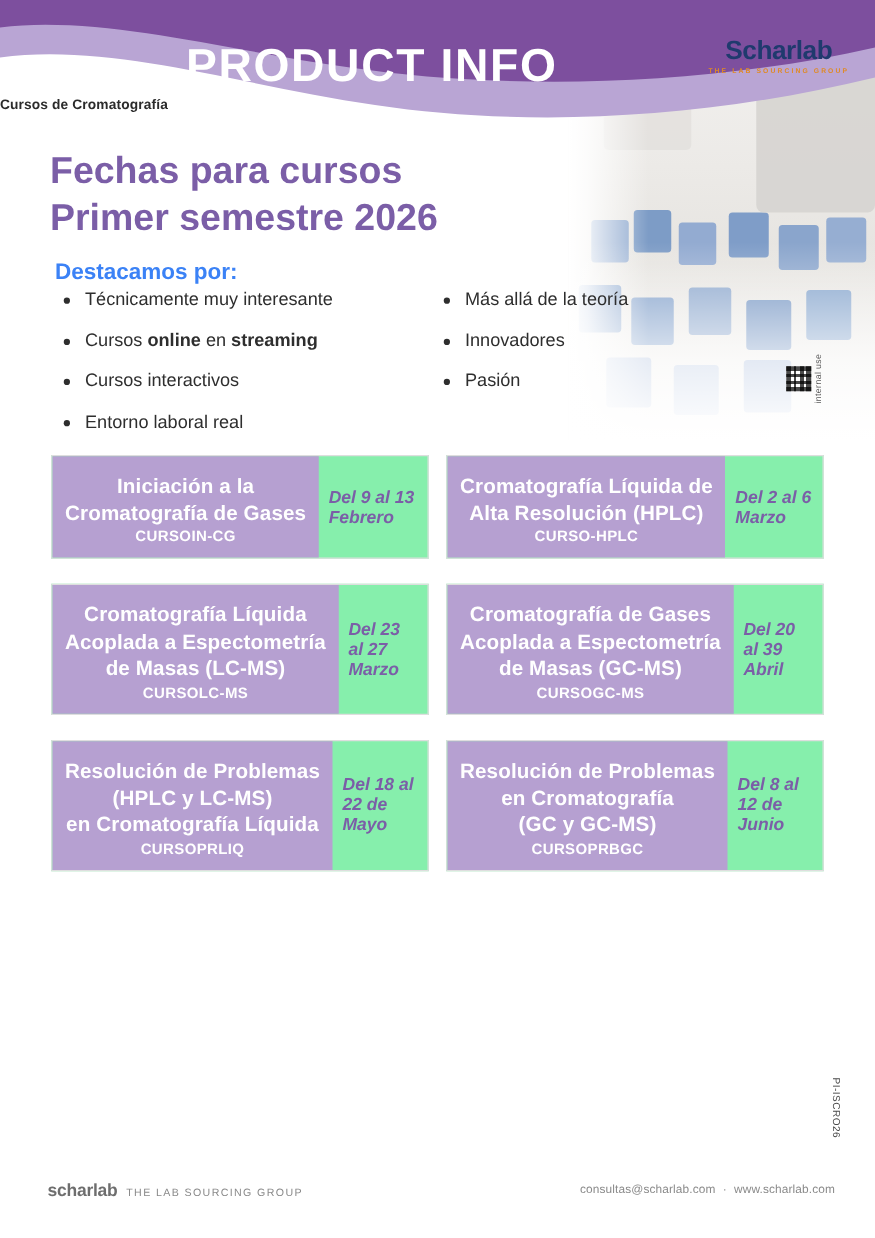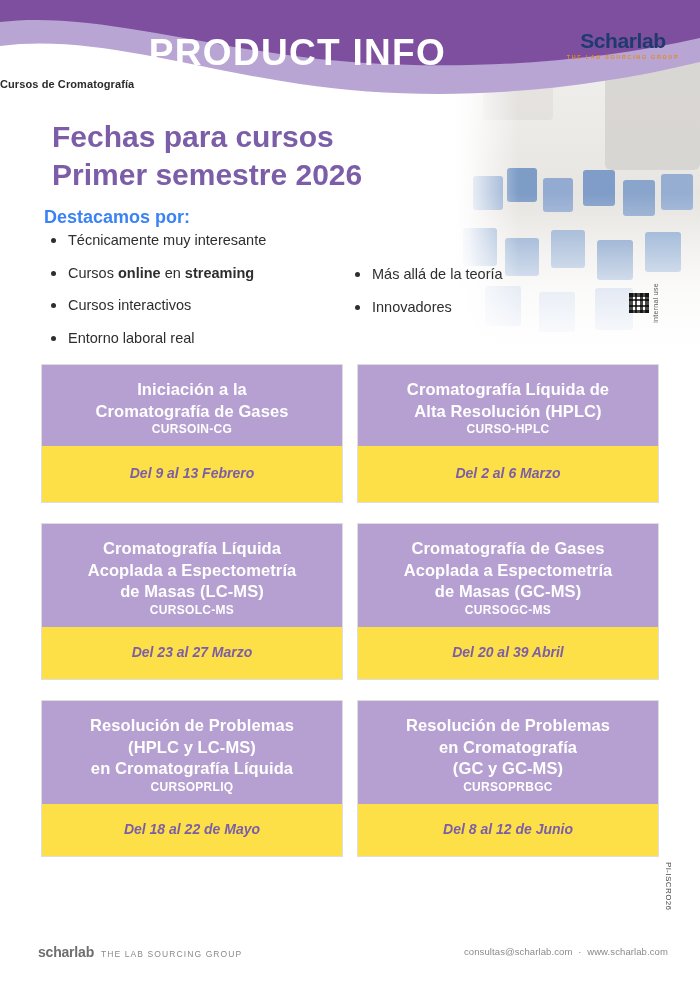--- a/index.html
+++ b/index.html
@@ -97,21 +97,21 @@
     background: linear-gradient(180deg, rgba(255,255,255,0) 55%, rgba(255,255,255,0.75) 82%, #ffffff 100%);
   }
   .photo-left-fade {
     position: absolute; inset: 0;
     background: linear-gradient(90deg, #ffffff 0%, rgba(255,255,255,0.85) 6%, rgba(255,255,255,0) 26%);
   }
 
   
   .main-title {
     position: absolute;
-    left: 52px; top: 118px;
+    left: 40px; top: 118px;
     color: #7b5ea7;
     font-size: 30px;
     font-weight: bold;
     line-height: 1.26;
     z-index: 3;
   }
 
   .highlights-label {
     position: absolute;
     left: 44px; top: 207px;
@@ -121,21 +121,21 @@
     z-index: 3;
   }
 
   .bullets {
     position: absolute;
     top: 233px;
     z-index: 3;
     list-style: none;
   }
   .bullets.col-a { left: 48px; width: 300px; }
-  .bullets.col-b { left: 352px; width: 280px; margin-top: 34px; }
+  .bullets.col-b { left: 352px; width: 280px; }
   .bullets li {
     position: relative;
     padding-left: 20px;
     color: #2e2e2e;
     font-size: 14.5px;
     line-height: 1;
     margin-bottom: 18px;
   }
   .bullets li::before {
     content: "";
@@ -178,24 +178,24 @@
     left: 41px; top: 364px;
     width: 618px;
     display: grid;
     grid-template-columns: 302px 302px;
     column-gap: 14px;
     row-gap: 20px;
     z-index: 3;
   }
   .card {
     width: 302px;
-    background: #fde047;
+    background: #86efac;
     border: 1px solid #dedede;
     display: flex;
-    flex-direction: column;
+    flex-direction: row;
   }
   .card-head {
     background: #b6a0d1;
     color: #ffffff;
     text-align: center;
     padding: 14px 10px 10px;
   }
   .card-title {
     font-size: 16.5px;
     font-weight: bold;
@@ -322,20 +322,21 @@
 
   <ul class="bullets col-a" id="bullets-left">
       <li>Técnicamente muy interesante</li>
       <li>Cursos <b>online</b> en <b>streaming</b></li>
       <li>Cursos interactivos</li>
       <li>Entorno laboral real</li>
     </ul>
   <ul class="bullets col-b" id="bullets-right">
       <li>Más allá de la teoría</li>
       <li>Innovadores</li>
+      <li>Pasión</li>
     </ul>
 
   <div class="qr-block">
     <div class="qr-code"></div>
     <div class="qr-label">internal use</div>
   </div>
 
   <div class="cards" id="cards-grid">
       <div class="card row-1">
         <div class="card-head">

